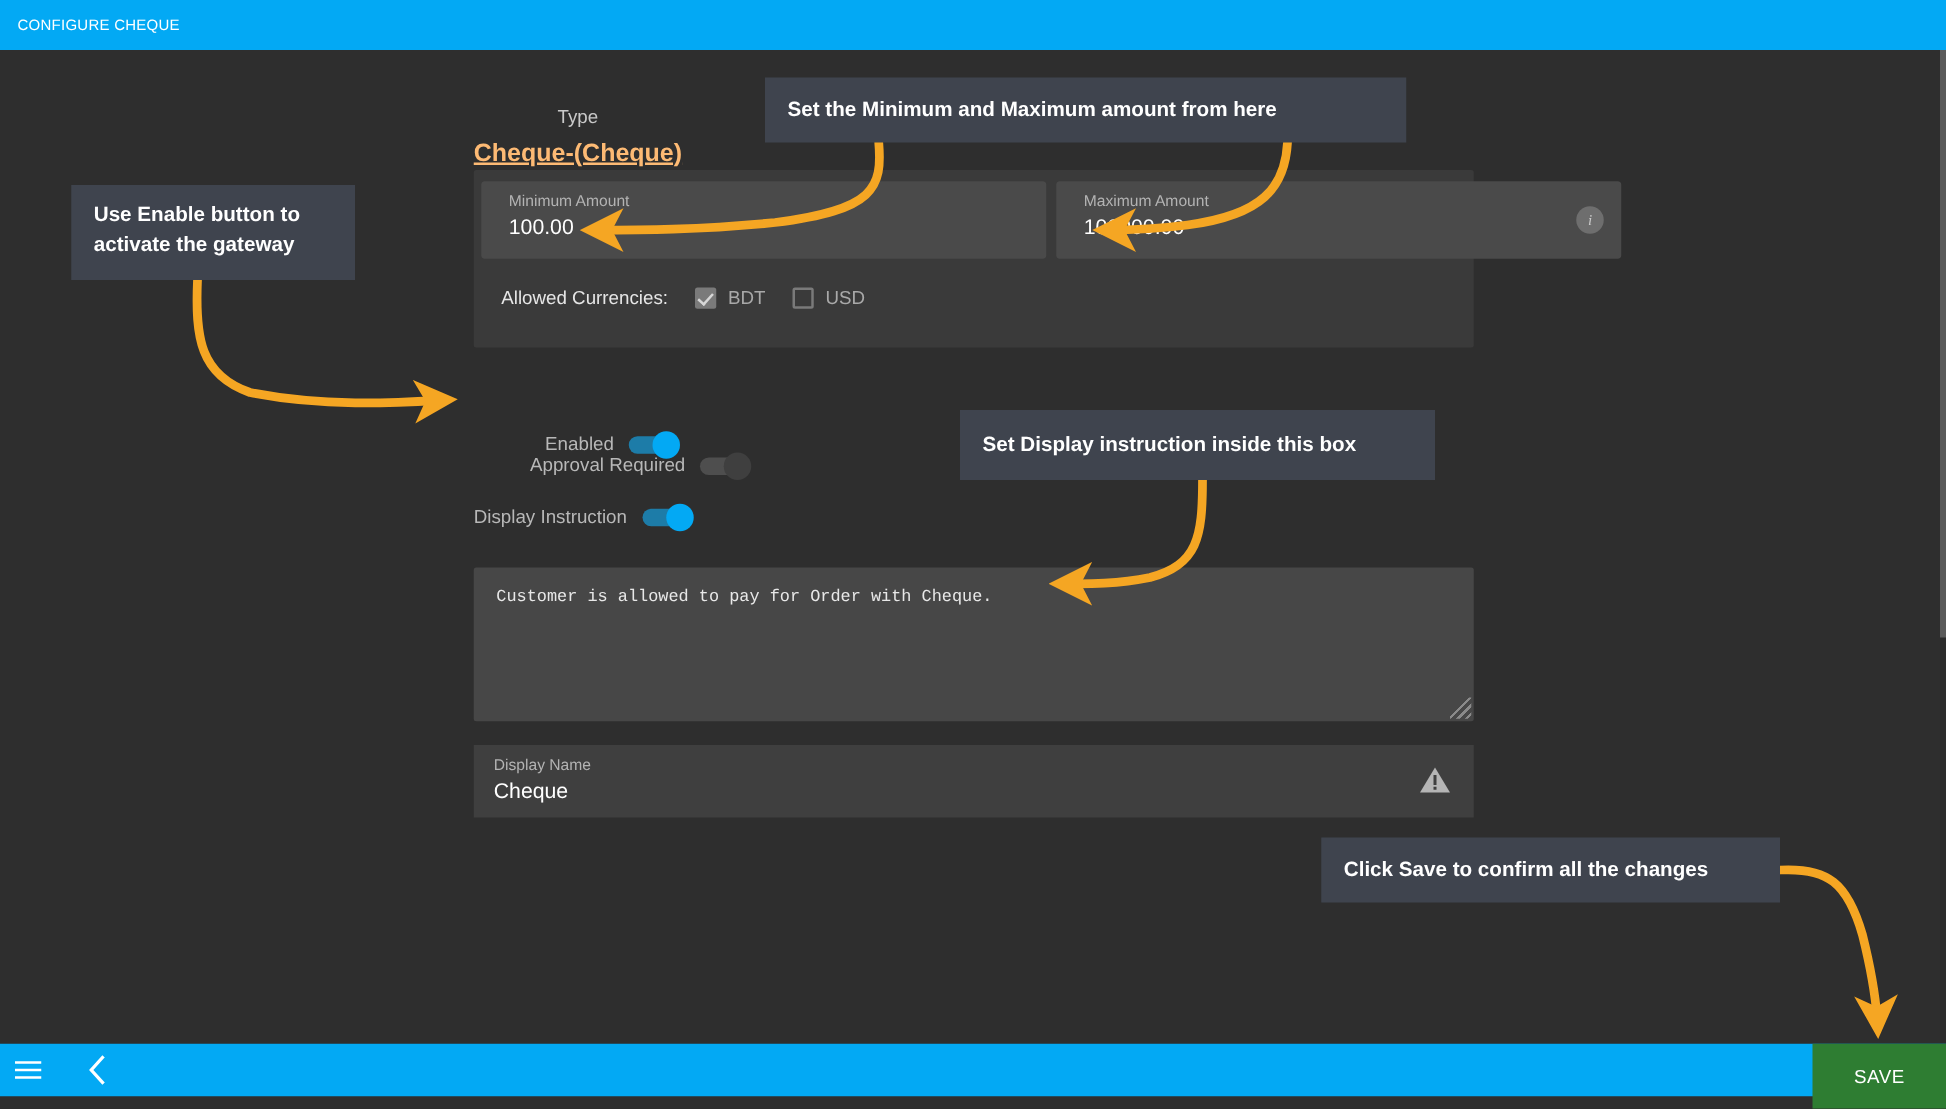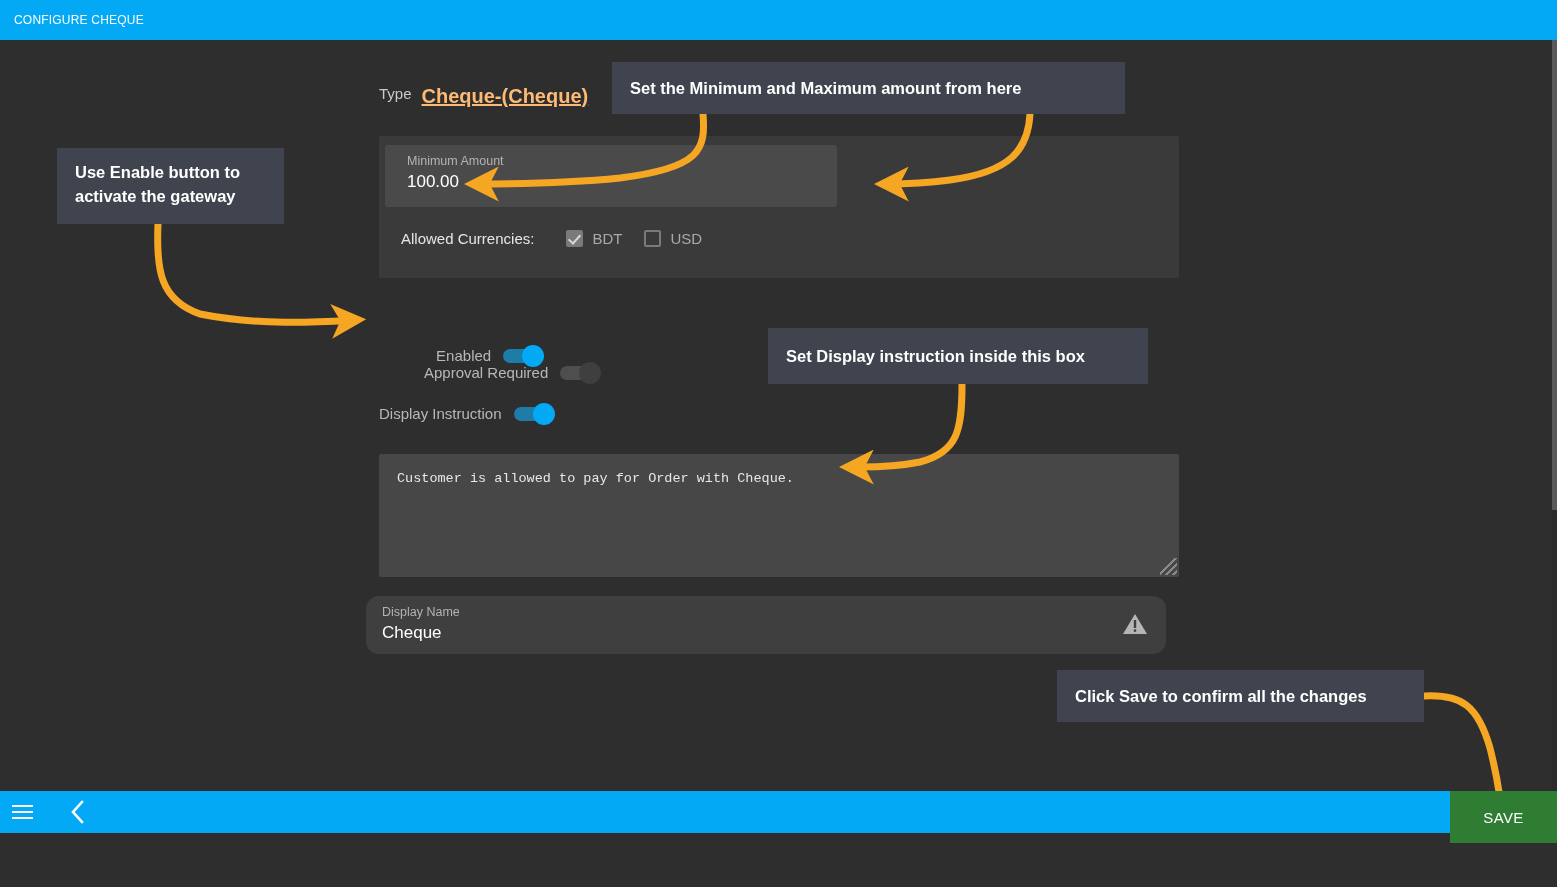--- a/index.html
+++ b/index.html
@@ -59,22 +59,23 @@
     height: 470px;
     background: #5a5a5a;
   }
 
   
   .type-row {
     position: absolute;
     left: 379px;
     top: 45px;
     display: flex;
-    align-items: flex-start;
+    align-items: center;
     gap: 10px;
+    flex-direction: column;
   }
   .type-label {
     font-size: 15px;
     color: #c9c9c9;
   }
   .type-value {
     font-size: 20px;
     font-weight: bold;
     color: #fdba74;
     text-decoration: underline;
@@ -136,21 +137,21 @@
   .currencies-row {
     position: absolute;
     left: 22px;
     top: 94px;
     display: flex;
     align-items: center;
   }
   .currencies-label {
     font-size: 15px;
     color: #e6e6e6;
-    margin-right: 32px;
+    margin-right: 22px;
   }
   .cbox-wrap {
     display: flex;
     align-items: center;
     margin-right: 22px;
   }
   .cbox {
     width: 17px;
     height: 17px;
     border-radius: 2px;
@@ -244,26 +245,26 @@
     width: 17px;
     height: 17px;
     pointer-events: none;
     background:
       linear-gradient(135deg, transparent 0 44%, #8a8a8a 44% 52%, transparent 52% 64%, #8a8a8a 64% 72%, transparent 72% 84%, #8a8a8a 84% 92%, transparent 92%);
   }
 
   
   .display-name-field {
     position: absolute;
-    left: 366px;
+    left: 379px;
     top: 556px;
     width: 800px;
     height: 58px;
     background: #3f3f3f;
-    border-radius: 13px;
+    border-radius: 0;
     box-sizing: border-box;
     padding: 8px 0 0 16px;
   }
   .dn-label {
     font-size: 12.5px;
     color: #b3b3b3;
     line-height: 16px;
   }
   .dn-value {
     font-size: 17px;
@@ -302,21 +303,21 @@
     left: 0; top: 0;
     width: 1557px;
     height: 887px;
     pointer-events: none;
   }
 
   
   .bottombar {
     position: absolute;
     left: 0;
-    top: 791px;
+    top: 835px;
     width: 1557px;
     height: 42px;
     background: #03a9f4;
     display: flex;
     align-items: center;
   }
   .bb-icon {
     display: flex;
     align-items: center;
     justify-content: center;
@@ -362,20 +363,25 @@
 
   <div class="amount-panel">
 
     <div class="field-row">
 
       <div class="amount-field">
         <div class="field-label">Minimum Amount</div>
         <div class="field-value">100.00</div>
       </div>
 
+      <div class="amount-field">
+        <div class="field-label">Maximum Amount</div>
+        <div class="field-value">100000.00</div>
+        <div class="info-badge">i</div>
+      </div>
 
     </div>
 
     <div class="currencies-row">
       <span class="currencies-label">Allowed Currencies:</span>
 
       <label class="cbox-wrap">
         <span class="cbox checked"></span>
         <span class="cbox-label">BDT</span>
       </label>

